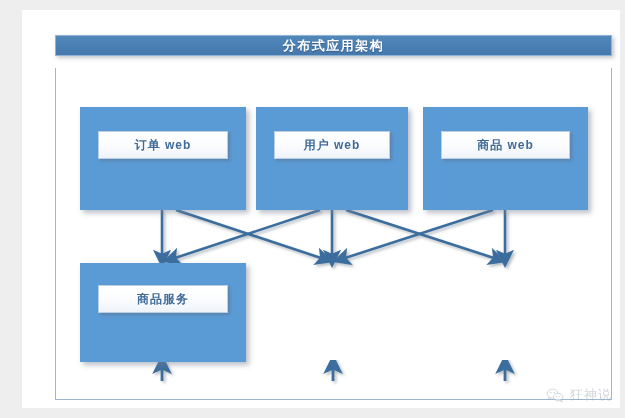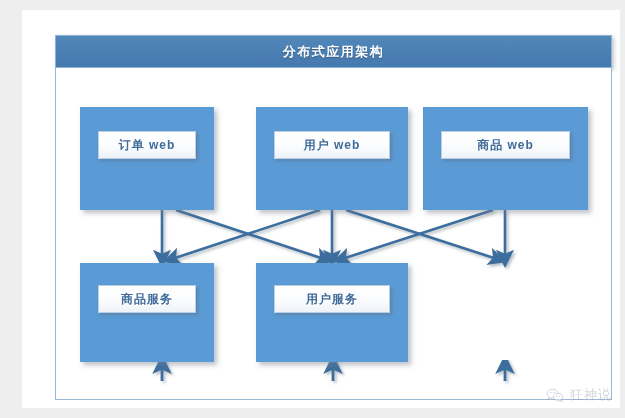--- a/index.html
+++ b/index.html
@@ -33,21 +33,21 @@
     width: 557px;
     height: 365px;
     box-sizing: border-box;
   }
 
   #title-bar {
     position: absolute;
     left: 0;
     top: 0;
     width: 557px;
-    height: 33px;
+    height: 21px;
     box-sizing: border-box;
     background: linear-gradient(180deg, #5287ba 0%, #4a7fb3 55%, #4679ad 100%);
     border: 1px solid #8fb4d6;
     box-shadow: 2px 2px 4px rgba(120,130,145,0.45);
     display: flex;
     align-items: center;
     justify-content: center;
   }
   #title-bar .title-text {
     color: #ffffff;
@@ -73,21 +73,21 @@
   .node {
     position: absolute;
     background: #5b9bd5;
     box-shadow: 3px 3px 5px rgba(120,130,145,0.5);
     display: flex;
     align-items: center;
     justify-content: center;
   }
   .node.row-top    { top: 39px;  height: 103px; }
   .node.row-bottom { top: 195px; height: 99px; }
-  .node.col-1 { left: 24px;  width: 134px; }
+  .node.col-1 { left: 24px;  width: 166px; }
   .node.col-2 { left: 200px; width: 152px; }
   .node.col-3 { left: 367px; width: 165px; }
 
   .node-label {
     position: absolute;
     top: 24px;
     left: 18px;
     right: 18px;
     height: 28px;
     box-sizing: border-box;
@@ -186,23 +186,20 @@
       </div>
       <div class="node row-top col-3">
         <div class="node-label">商品 web</div>
       </div>
       <div class="node row-top col-2">
         <div class="node-label">用户 web</div>
       </div>
 
       <div class="node row-bottom col-1">
         <div class="node-label">商品服务</div>
-      </div>
-      <div class="node row-bottom col-2">
-        <div class="node-label">用户服务</div>
       </div>
 
     </div>
   </div>
 
   <div id="watermark">
     <svg width="18" height="15" viewBox="0 0 18 15">
       <ellipse cx="6.6" cy="5.6" rx="5.4" ry="4.5" fill="none" stroke="#9aa3ad" stroke-width="1"></ellipse>
       <path d="M3.2,9.2 L1.6,11.6 L4.4,10.3 Z" fill="none" stroke="#9aa3ad" stroke-width="1"></path>
       <circle cx="4.8" cy="4.6" r="0.75" fill="#9aa3ad"></circle>

